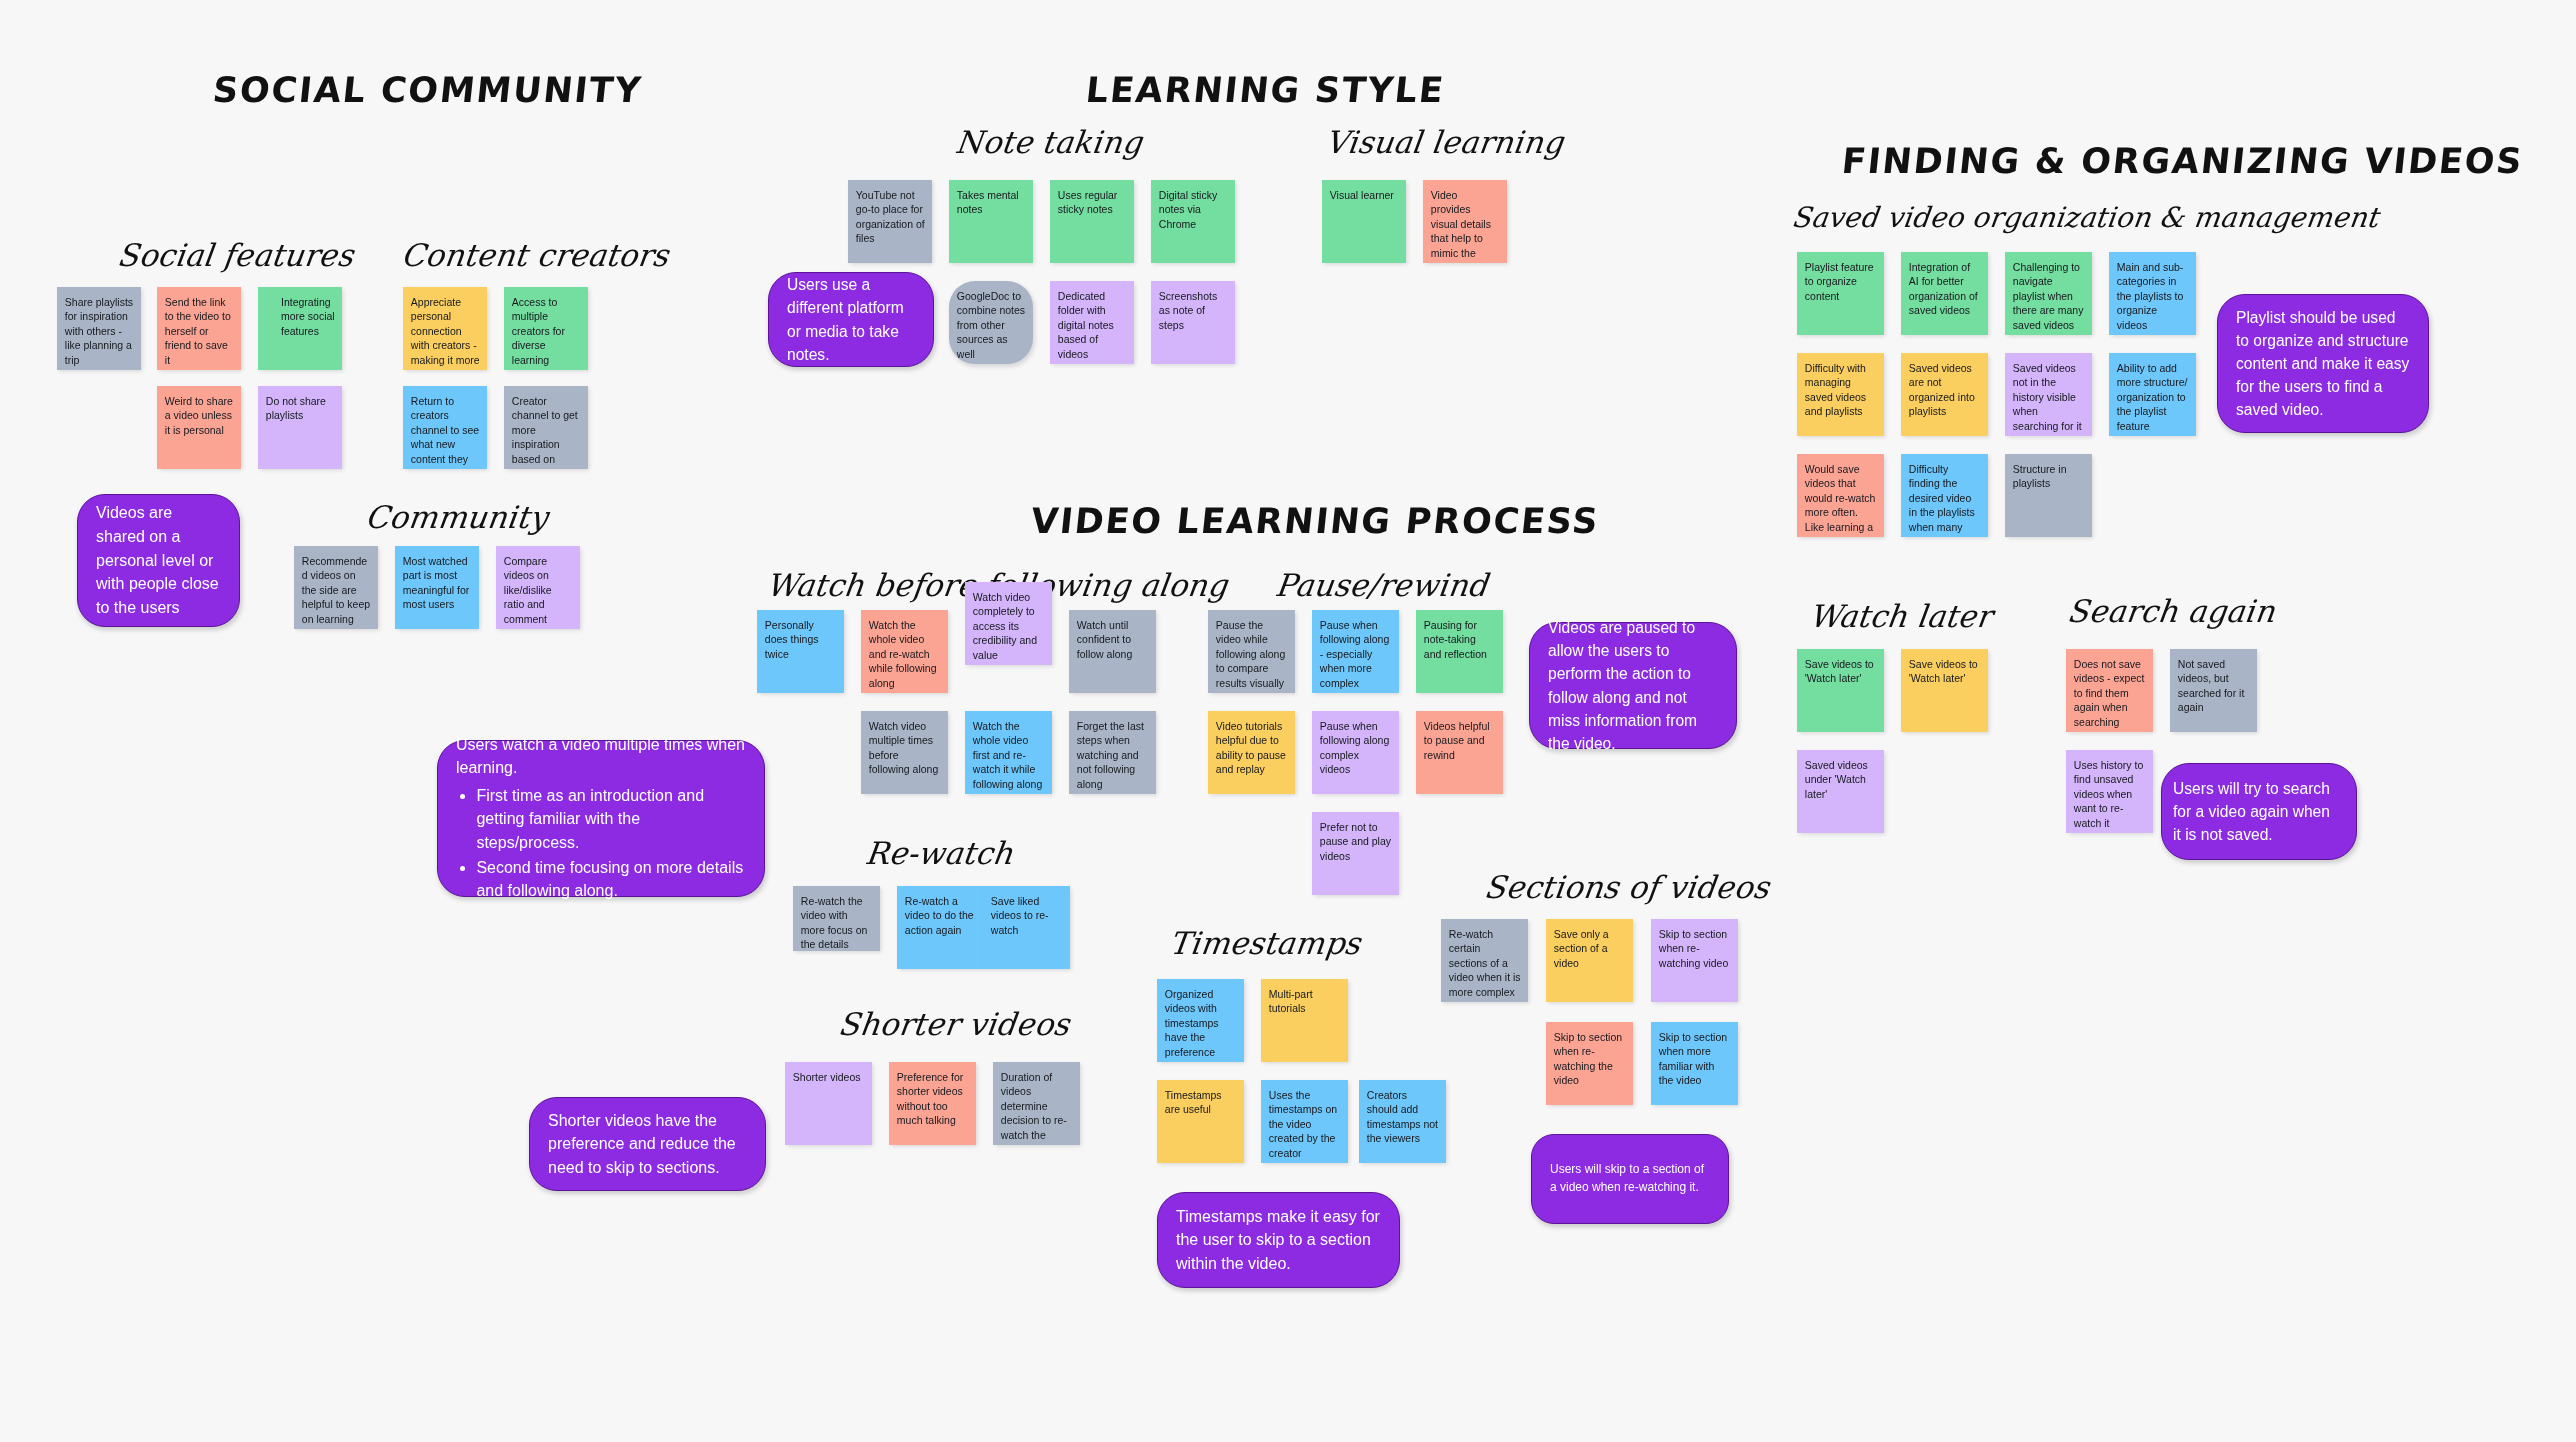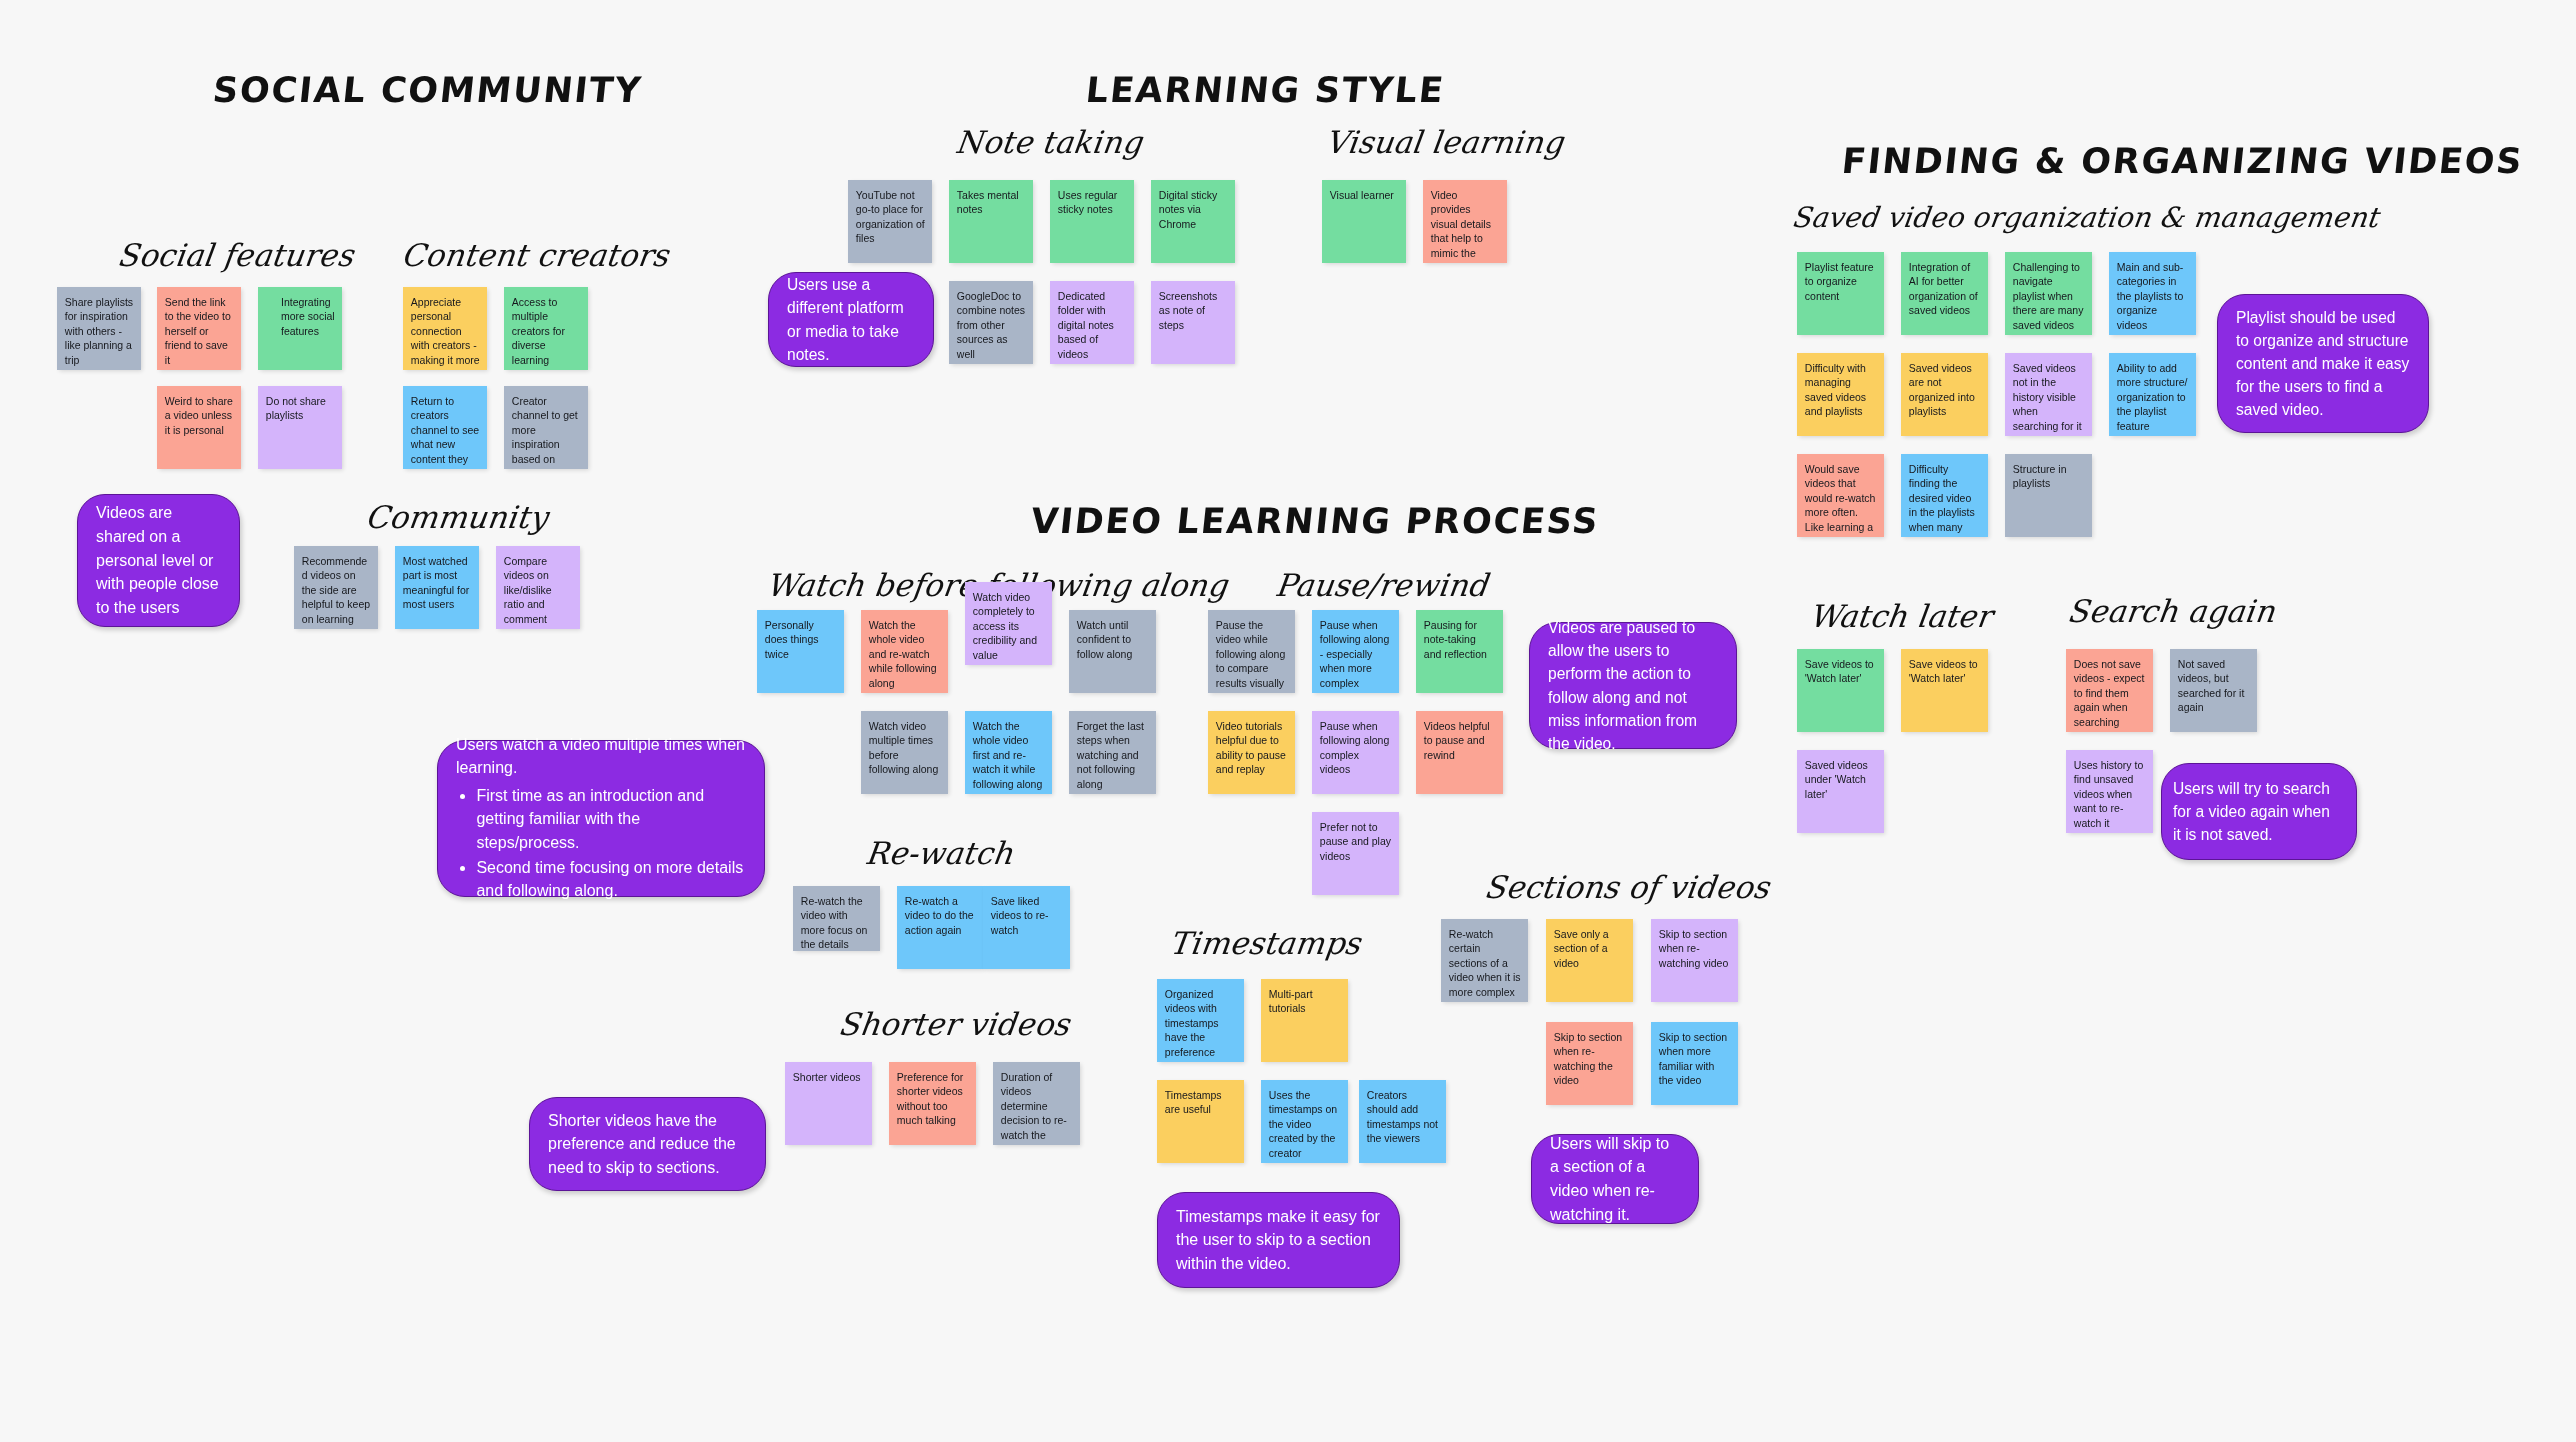--- a/index.html
+++ b/index.html
@@ -127,21 +127,21 @@
   <div class="note c-purple" style="left:496px; top:546px; width:84px; height:83px;">Compare videos on like/dislike ratio and comment section</div>
 
   <div class="insight" style="left:77px; top:494px; width:163px; height:133px;">
     <p class="lead">Videos are shared on a personal level or with people close to the users</p>
   </div>
 
   <div class="note c-gray" style="left:848px; top:180px; width:84px; height:83px;">YouTube not go-to place for organization of files</div>
   <div class="note c-green" style="left:949px; top:180px; width:84px; height:83px;">Takes mental notes</div>
   <div class="note c-green" style="left:1050px; top:180px; width:84px; height:83px;">Uses regular sticky notes</div>
   <div class="note c-green" style="left:1151px; top:180px; width:84px; height:83px;">Digital sticky notes via Chrome</div>
-  <div class="note c-gray" style="left:949px; top:281px; width:84px; height:83px;">GoogleDoc to combine notes from other sources as well</div>
+  <div class="note c-gray" style="left:949px; top:281px; width:84px; height:83px;border-radius:26px;">GoogleDoc to combine notes from other sources as well</div>
   <div class="note c-purple" style="left:1050px; top:281px; width:84px; height:83px;">Dedicated folder with digital notes based of videos</div>
   <div class="note c-purple" style="left:1151px; top:281px; width:84px; height:83px;">Screenshots as note of steps</div>
 
   <div class="note c-green" style="left:1322px; top:180px; width:84px; height:83px;">Visual learner</div>
   <div class="note c-salmon" style="left:1423px; top:180px; width:84px; height:83px;">Video provides visual details that help to mimic the action</div>
 
   <div class="insight" style="left:768px; top:272px; width:166px; height:95px; font-size:15.6px;">
     <p class="lead">Users use a different platform or media to take notes.</p>
   </div>
 
@@ -224,18 +224,18 @@
   <div class="insight" style="left:1157px; top:1192px; width:243px; height:96px; font-size:16px;">
     <p class="lead">Timestamps make it easy for the user to skip to a section within the video.</p>
   </div>
 
   <div class="note c-gray" style="left:1441px; top:919px; width:87px; height:83px;">Re-watch certain sections of a video when it is more complex</div>
   <div class="note c-yellow" style="left:1546px; top:919px; width:87px; height:83px;">Save only a section of a video</div>
   <div class="note c-purple" style="left:1651px; top:919px; width:87px; height:83px;">Skip to section when re-watching video</div>
   <div class="note c-salmon" style="left:1546px; top:1022px; width:87px; height:83px;">Skip to section when re-watching the video</div>
   <div class="note c-blue" style="left:1651px; top:1022px; width:87px; height:83px;">Skip to section when more familiar with the video</div>
 
-  <div class="insight" style="left:1531px; top:1134px; width:168px; height:90px; font-size:16px;">
+  <div class="insight" style="left:1531px; top:1134px; width:198px; height:90px; font-size:12px;border-radius:23px;">
     <p class="lead">Users will skip to a section of a video when re-watching it.</p>
   </div>
 
 </div>
 
 
 </body></html>

